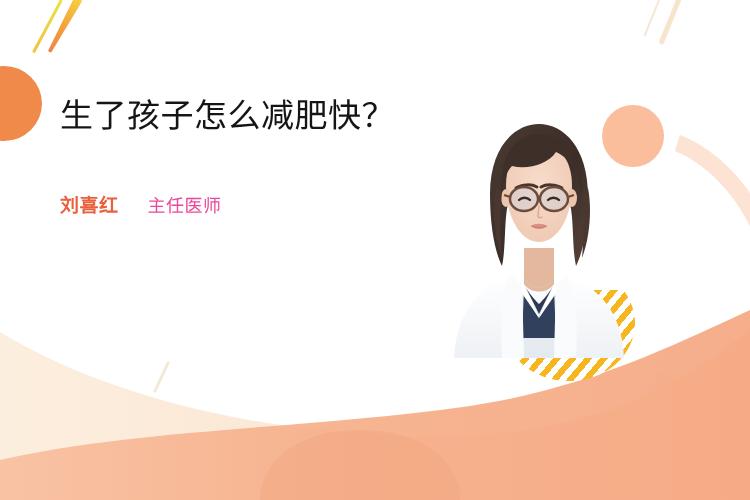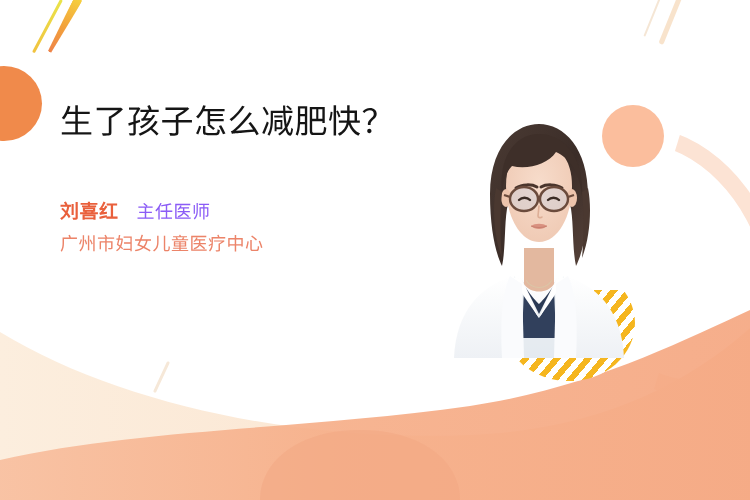--- a/index.html
+++ b/index.html
@@ -141,51 +141,51 @@
     top: 108px;
     width: 190px;
     height: 250px;
   }
   .portrait svg { display: block; }
 
   
   .text-block {
     position: absolute;
     left: 60px;
-    top: 102px;
+    top: 96px;
     width: 360px;
   }
   .headline {
     margin: 0;
     font-size: 33px;
     line-height: 40px;
     font-weight: 400;
     color: #151515;
     letter-spacing: 0.5px;
     white-space: pre-line;
   }
   .credits {
     margin-top: 54px;
   }
   .credit-row {
     display: flex;
     align-items: baseline;
-    gap: 18px;
+    gap: 29px;
     margin-bottom: 9px;
   }
   .doctor-name {
     font-size: 19px;
     font-weight: 700;
     color: #E9603C;
     letter-spacing: 0.5px;
   }
   .doctor-title {
     font-size: 18px;
     font-weight: 400;
-    color: #8b5cf6;
+    color: #ec4899;
     letter-spacing: 0.5px;
   }
   .affiliation {
     font-size: 18px;
     line-height: 25px;
     font-weight: 400;
     color: #EC8469;
     letter-spacing: 0.5px;
   }
   .affiliation div { white-space: nowrap; }
@@ -303,18 +303,17 @@
 
   <div class="text-block">
     <h1 class="headline">生了孩子怎么减肥快？</h1>
 
     <div class="credits">
       <div class="credit-row">
         <span class="doctor-name">刘喜红</span>
         <span class="doctor-title">主任医师</span>
       </div>
       <div class="affiliation">
-        <div>广州市妇女儿童医疗中心</div>
       </div>
     </div>
   </div>
 
 </div>
 
 </body></html>

